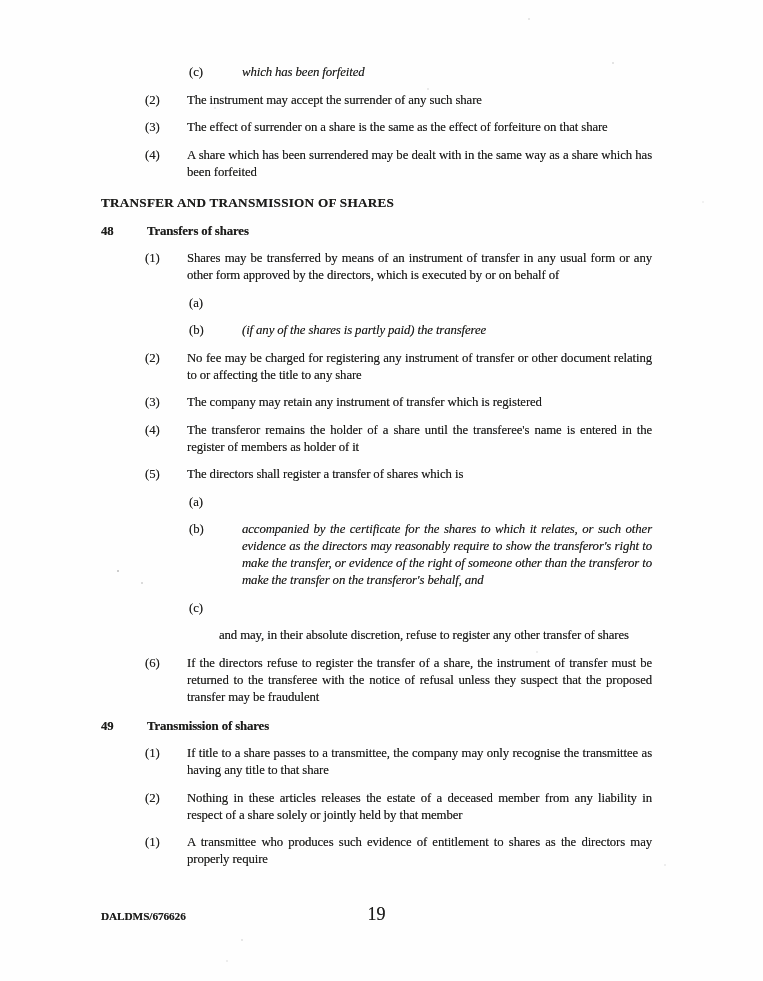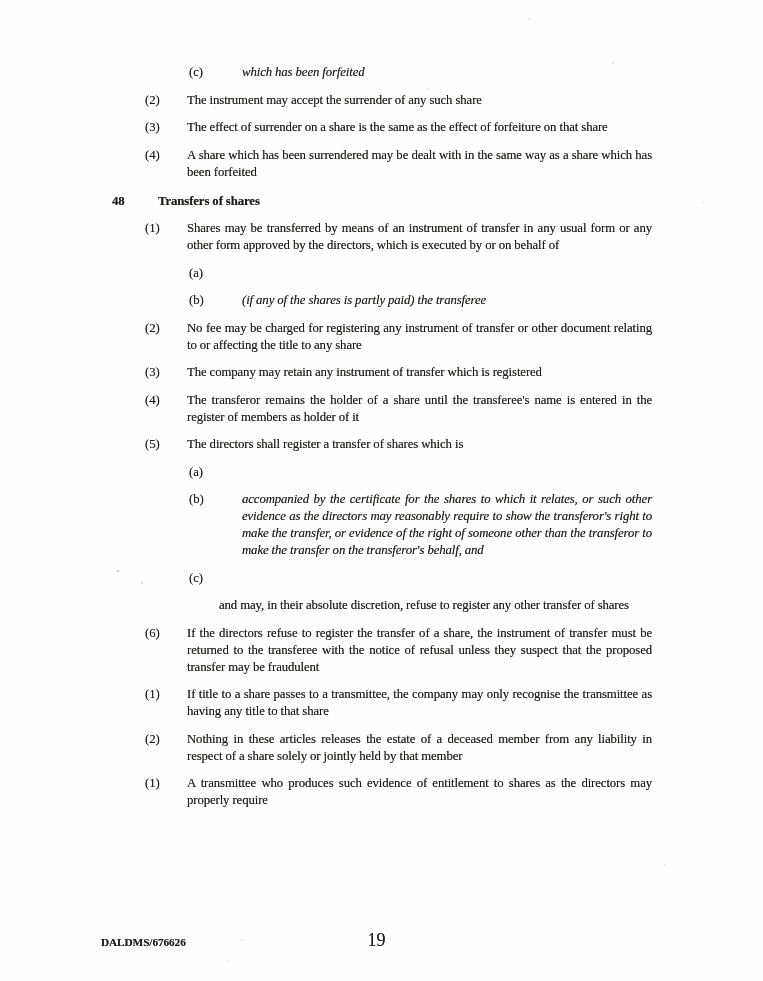--- a/index.html
+++ b/index.html
@@ -26,36 +26,36 @@
     font-weight:bold;
     font-size:13.2px;
     letter-spacing:0.25px;
     margin-top:13px;
   }
   .block.section{
     display:flex;
     font-weight:bold;
     margin-top:12px;
   }
-  .sec-num{flex:0 0 46px;margin-left:11px;}
+  .sec-num{flex:0 0 46px;}
   .sec-title{flex:1;}
 
   .block.num{display:flex;margin-left:44px;}
   .block.num .marker{flex:0 0 42px;}
   .block.num .text{flex:1;text-align:justify;text-align-last:left;}
 
   .block.sub{display:flex;margin-left:88px;}
   .block.sub .marker{flex:0 0 53px;}
   .block.sub .text{flex:1;text-align:justify;text-align-last:left;font-style:italic;}
 
   .block.cont{margin-left:118px;text-align:justify;text-align-last:left;}
 
   .footer{
     position:absolute;
-    left:101px;top:932px;width:551px;height:20px;
+    left:101px;top:906px;width:551px;height:20px;
   }
   .doc-ref{
     position:absolute;left:0;top:2px;
     font-weight:bold;
     font-size:11.3px;
     letter-spacing:-0.1px;
   }
   .page-num{
     position:absolute;left:50%;top:0;
     transform:translateX(-50%);
@@ -99,20 +99,21 @@
     <div class="block num">
       <span class="marker">(3)</span>
       <div class="text">The effect of surrender on a share is the same as the effect of forfeiture on that share</div>
     </div>
 
     <div class="block num">
       <span class="marker">(4)</span>
       <div class="text">A share which has been surrendered may be dealt with in the same way as a share which has been forfeited</div>
     </div>
 
+    <div class="block heading">TRANSFER AND TRANSMISSION OF SHARES</div>
 
     <div class="block section">
       <span class="sec-num">48</span>
       <div class="sec-title">Transfers of shares</div>
     </div>
 
     <div class="block num">
       <span class="marker">(1)</span>
       <div class="text">Shares may be transferred by means of an instrument of transfer in any usual form or any other form approved by the directors, which is executed by or on behalf of</div>
     </div>
@@ -159,20 +160,24 @@
       <span class="marker">(c)</span>
     </div>
 
     <div class="block cont">and may, in their absolute discretion, refuse to register any other transfer of shares</div>
 
     <div class="block num">
       <span class="marker">(6)</span>
       <div class="text">If the directors refuse to register the transfer of a share, the instrument of transfer must be returned to the transferee with the notice of refusal unless they suspect that the proposed transfer may be fraudulent</div>
     </div>
 
+    <div class="block section">
+      <span class="sec-num">49</span>
+      <div class="sec-title">Transmission of shares</div>
+    </div>
 
     <div class="block num">
       <span class="marker">(1)</span>
       <div class="text">If title to a share passes to a transmittee, the company may only recognise the transmittee as having any title to that share</div>
     </div>
 
     <div class="block num">
       <span class="marker">(2)</span>
       <div class="text">Nothing in these articles releases the estate of a deceased member from any liability in respect of a share solely or jointly held by that member</div>
     </div>

